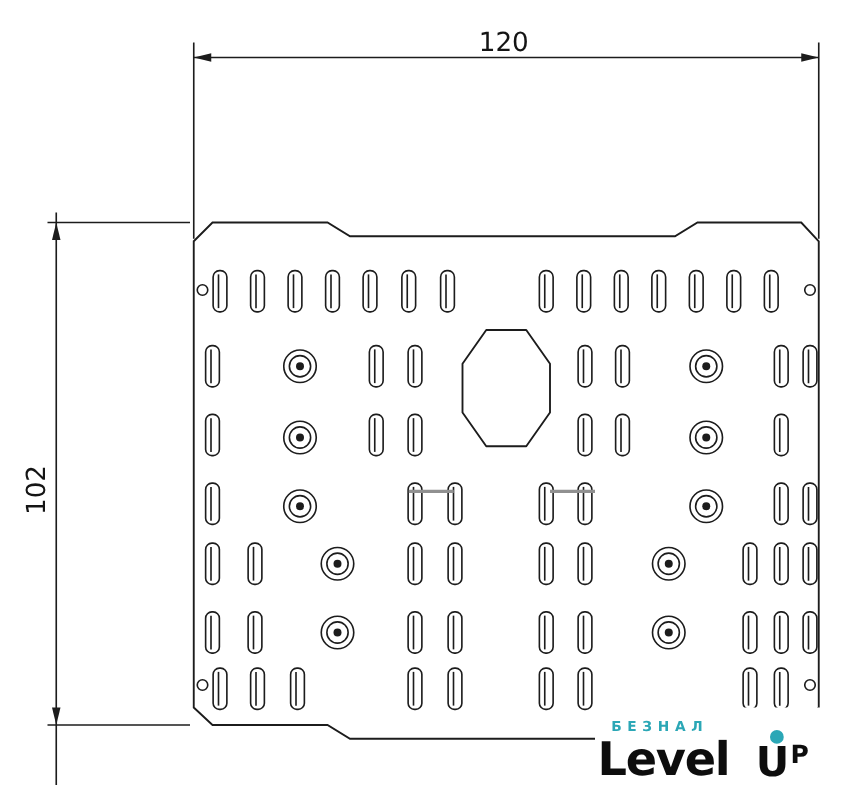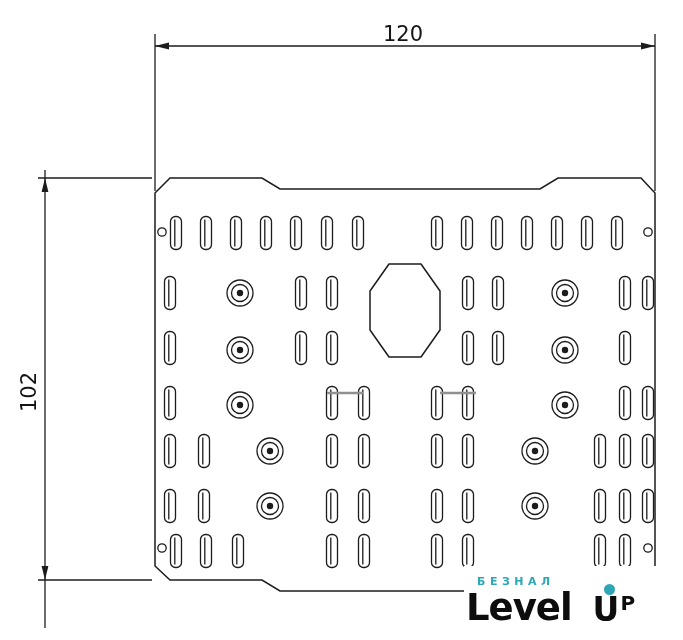--- a/index.html
+++ b/index.html
@@ -21,21 +21,21 @@
   }
   .outline { stroke-width: 1.5; }
   .dim-text {
     font-family: "DejaVu Sans", sans-serif;
     font-size: 21px;
     fill: #141414;
   }
   
   .logo {
     position: absolute;
-    left: 464px;
+    left: 476px;
     top: 566px;
     width: 197px;
     height: 74px;
     background: #ffffff;
     z-index: 2;
   }
   .logo-sub {
     margin: 9px 0 0 13px;
     font-weight: bold;
     font-size: 11px;

